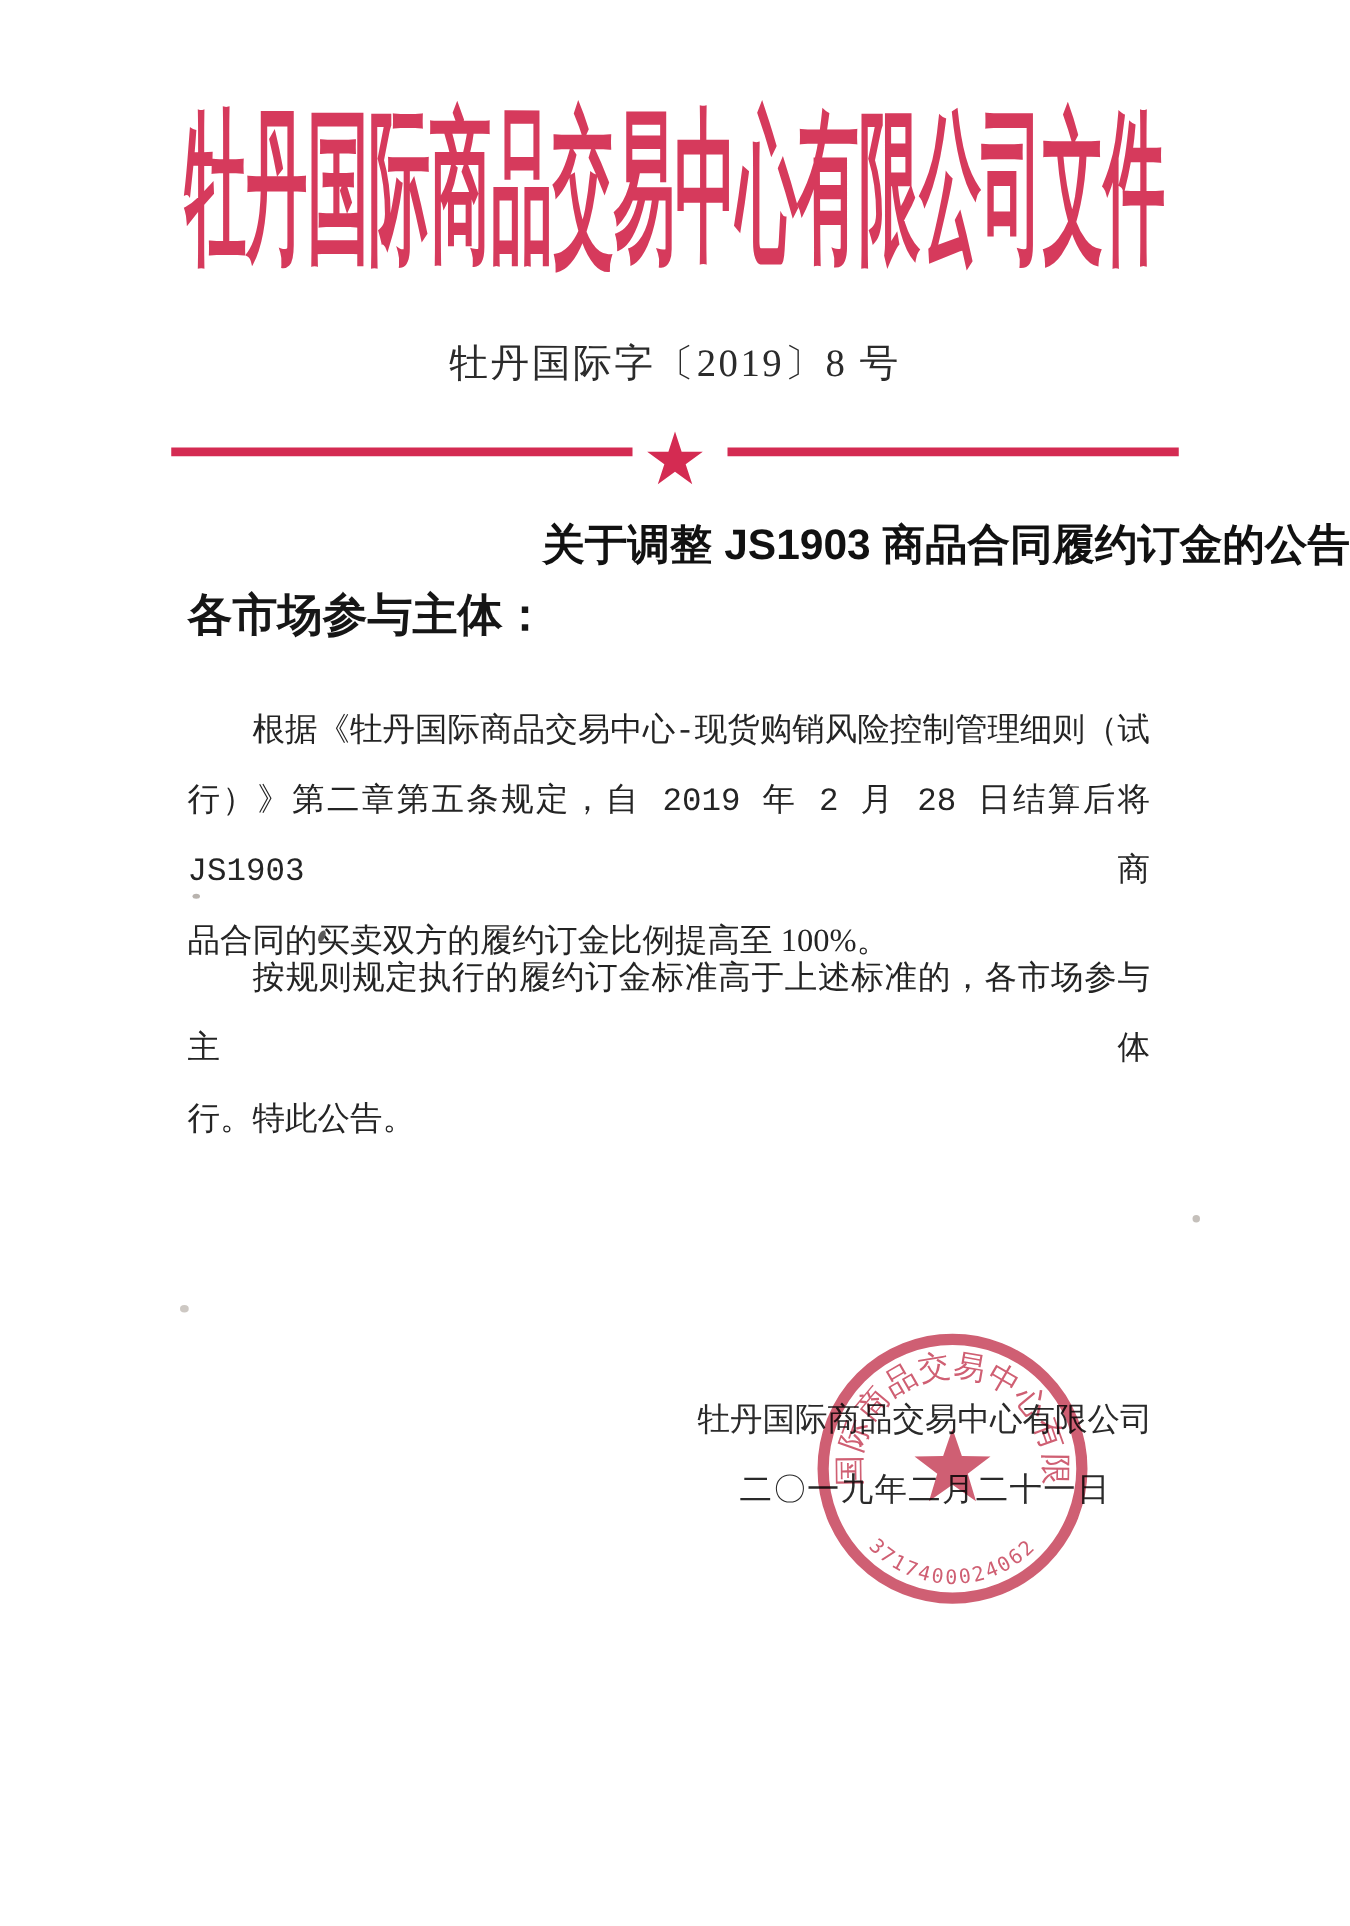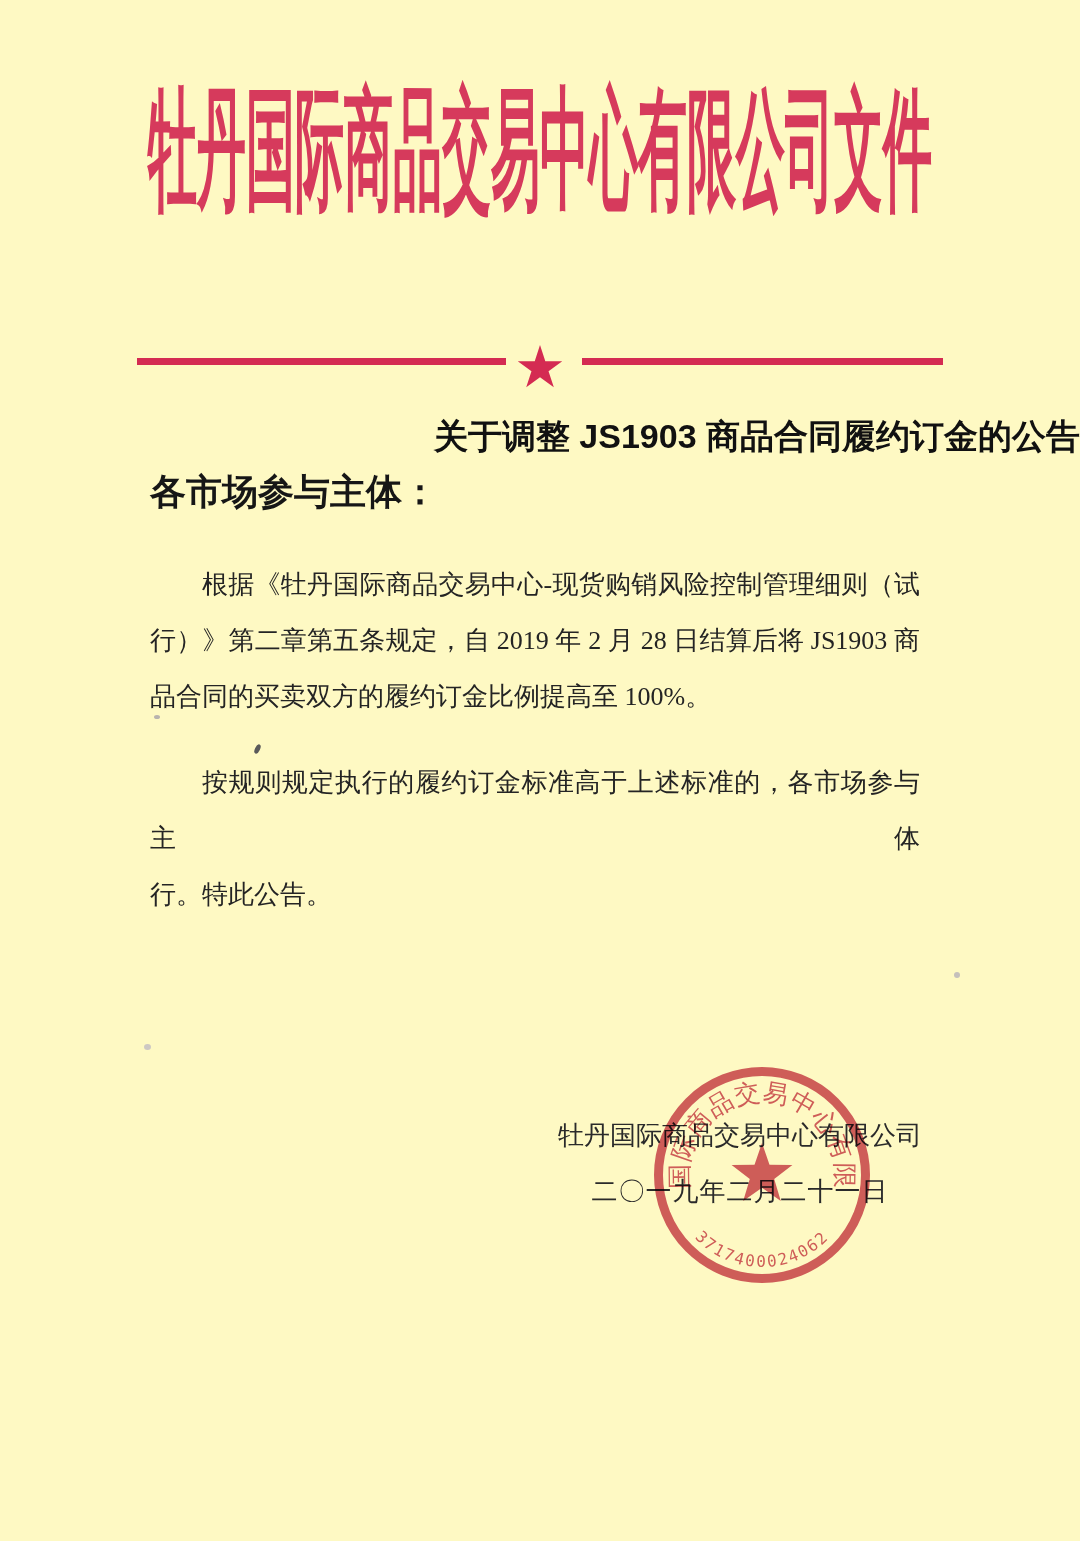--- a/index.html
+++ b/index.html
@@ -1,21 +1,21 @@
 <!DOCTYPE html>
 <html><head>
 <meta charset="utf-8">
 <style>
   html, body { margin: 0; padding: 0; background: #e8e8e8; }
   .page {
     position: relative;
     width: 1080px;
     height: 1541px;
     margin: 0 auto;
-    background: #fef9c3;
+    background: #ffffff;
     overflow: hidden;
     font-family: "Liberation Serif", "DejaVu Serif", serif;
     color: #222222;
   }
 
   
   .org-title {
     position: absolute;
     top: 127px;
     left: 0;
@@ -102,20 +102,21 @@
     color: #242424;
   }
   .para.p1 { top: 557px; }
   .para.p2 { top: 755px; }
   .para.p3 { top: 867px; }
   .ln { white-space: nowrap; }
   .ln.just {
     white-space: normal;
     text-align: justify;
     text-align-last: justify;
+    font-family: Liberation Mono, monospace;
   }
   .ln.indent { text-indent: 52px; }
 
   
   .signature {
     position: absolute;
     top: 1108px;
     left: 440px;
     width: 600px;
     text-align: center;
@@ -157,20 +158,21 @@
   .speck.s3 { left: 954px; top: 972px; width: 6px; height: 6px; background: #c5c0bb; }
   .speck.s4 { left: 144px; top: 1044px; width: 7px; height: 6px; background: #cdc8c3; }
 </style>
 </head>
 <body>
 
 <div class="page">
 
   <div class="org-title">牡丹国际商品交易中心有限公司文件</div>
 
+  <div class="doc-number">牡丹国际字〔2019〕8 号</div>
 
   <div class="divider-line left"></div>
   <div class="divider-star">★</div>
   <div class="divider-line right"></div>
 
   <h1 class="announce-title">关于调整 JS1903 商品合同履约订金的公告</h1>
 
   <div class="salutation">各市场参与主体：</div>
 
   <div class="para p1">

